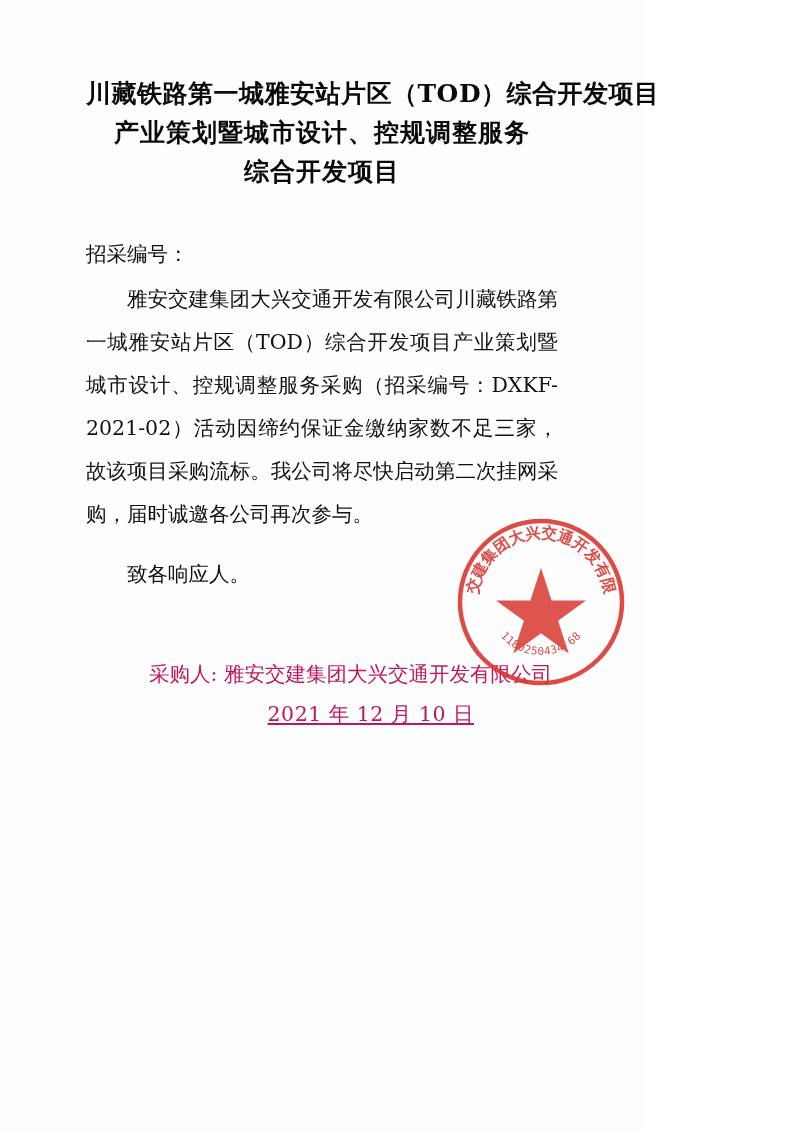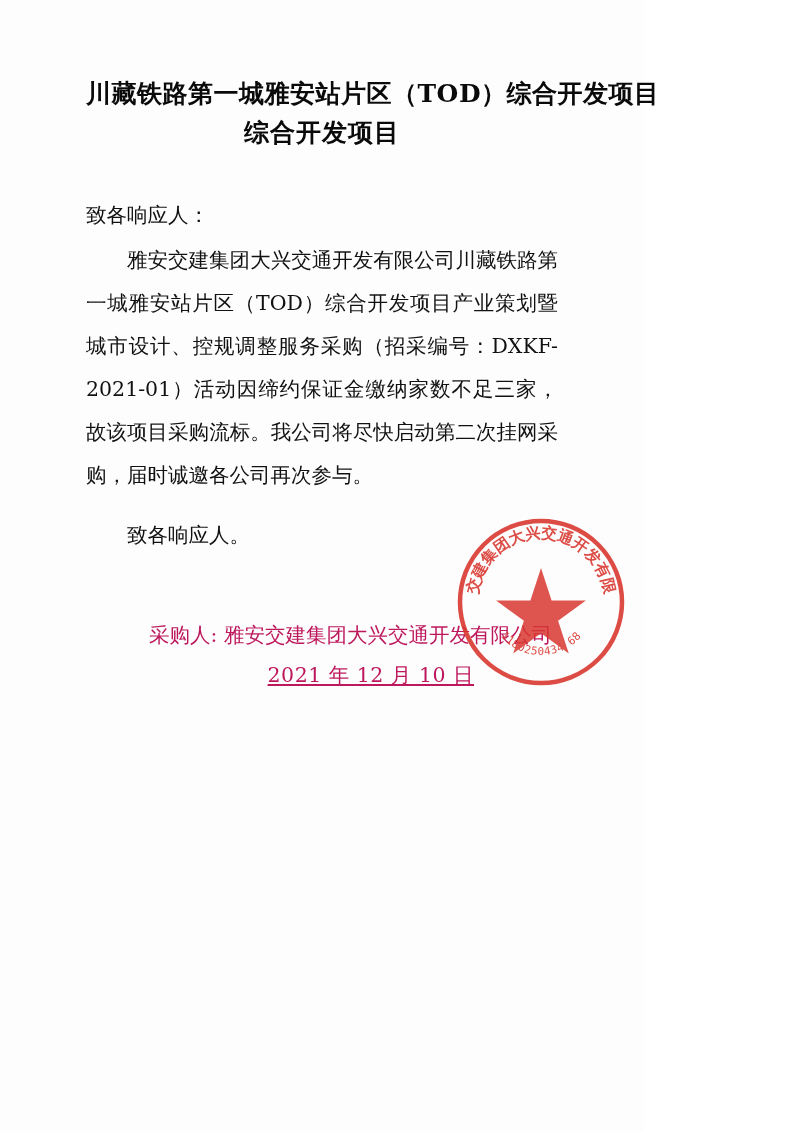--- a/index.html
+++ b/index.html
@@ -103,26 +103,27 @@
     letter-spacing: 0.5px;
   }
 </style>
 </head>
 <body>
 
 <div class="page">
 
   <div class="title-block">
     <div class="title-line">川藏铁路第一城雅安站片区（TOD）综合开发项目</div>
+    <div class="title-line short">产业策划暨城市设计、控规调整服务</div>
     <div class="title-line short">综合开发项目</div>
   </div>
 
   <div class="body-block">
-    <p class="salutation">致各响应人：</p>
-    <p class="para">雅安交建集团大兴交通开发有限公司川藏铁路第一城雅安站片区（TOD）综合开发项目产业策划暨城市设计、控规调整服务采购（招采编号：DXKF-2021-01）活动因缔约保证金缴纳家数不足三家，故该项目采购流标。我公司将尽快启动第二次挂网采购，届时诚邀各公司再次参与。</p>
+    <p class="salutation">招采编号：</p>
+    <p class="para">雅安交建集团大兴交通开发有限公司川藏铁路第一城雅安站片区（TOD）综合开发项目产业策划暨城市设计、控规调整服务采购（招采编号：DXKF-2021-02）活动因缔约保证金缴纳家数不足三家，故该项目采购流标。我公司将尽快启动第二次挂网采购，届时诚邀各公司再次参与。</p>
     <p class="para spaced">致各响应人。</p>
   </div>
 
   <div class="signature-block">
     <div class="sig-line">
       <span>采购人:</span>
       <span>雅安交建集团大兴交通开发有限公司</span>
     </div>
     <div class="sig-line sig-date">2021 年 12 月 10 日</div>
   </div>

